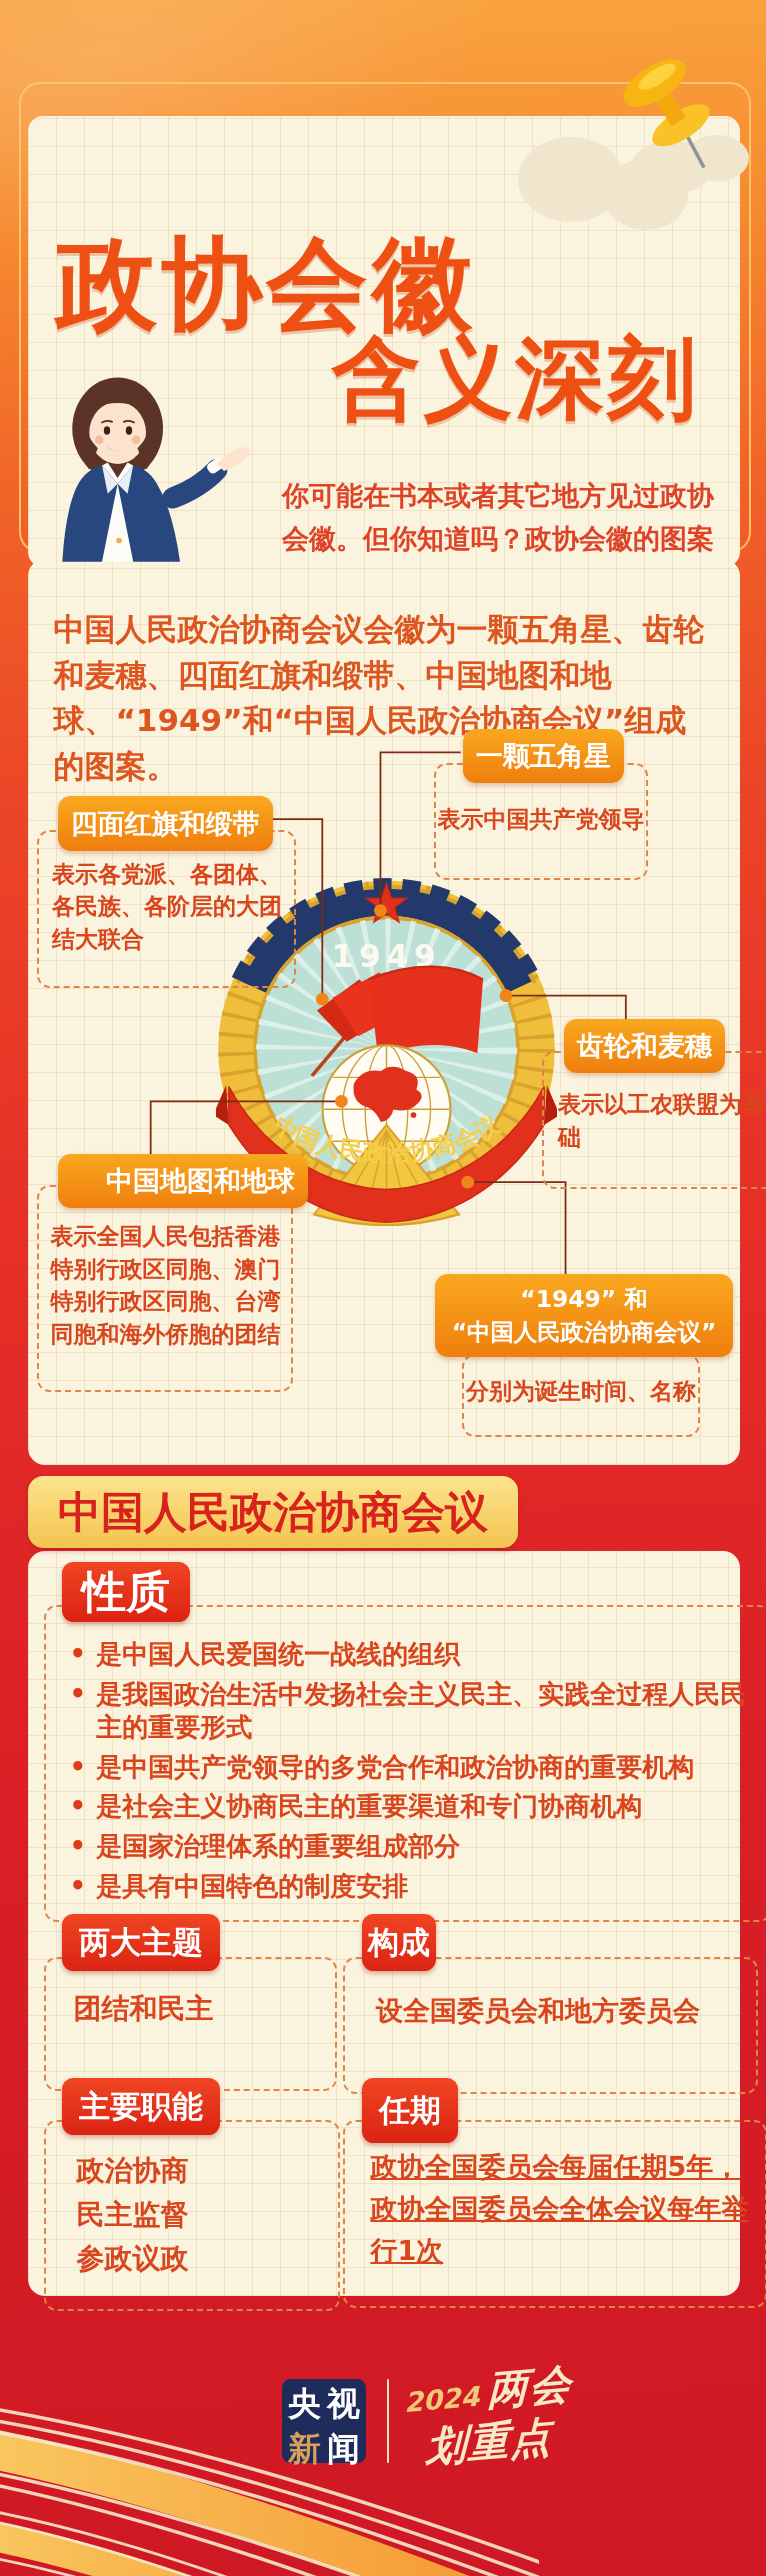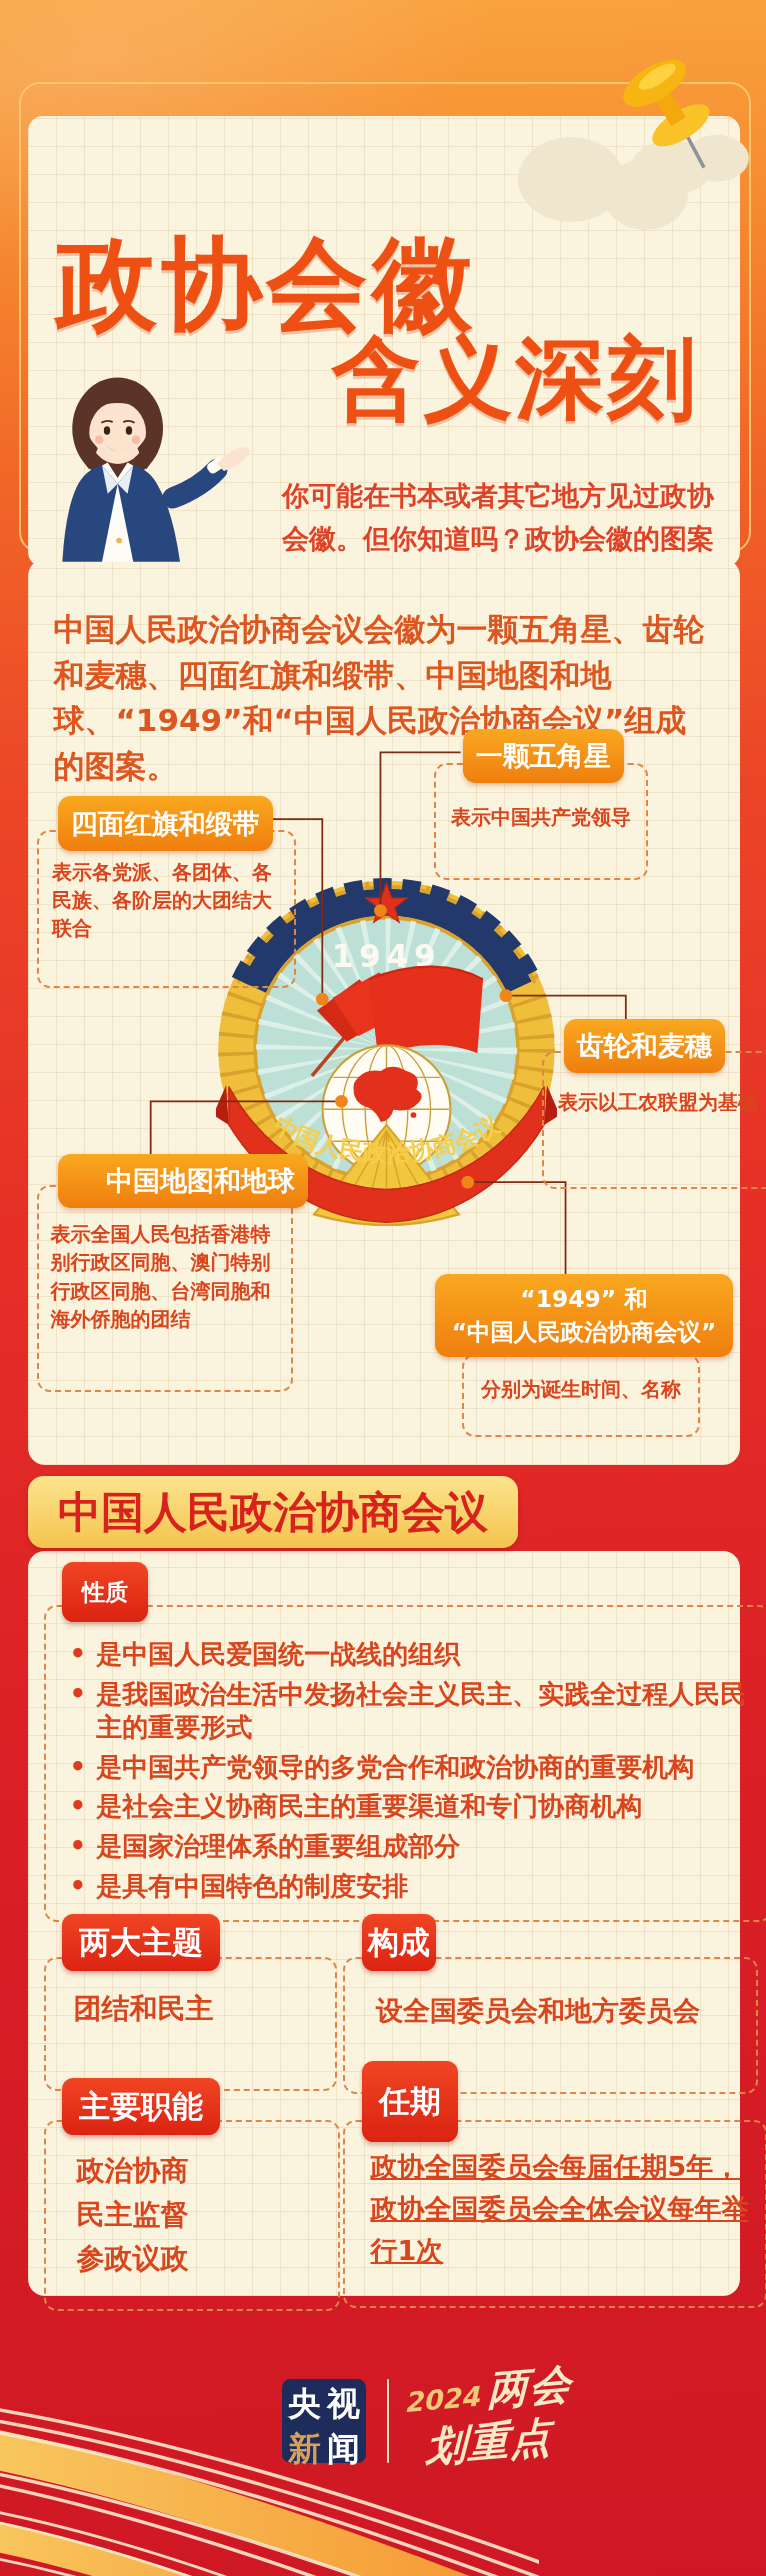--- a/index.html
+++ b/index.html
@@ -24,45 +24,45 @@
        font-weight:700;color:#DF4327;}
   .card2{position:absolute;left:28px;top:559px;width:712px;height:906px;border-radius:17px;}
   .overview{position:absolute;left:25.5px;top:17px;width:663px;font-size:31px;line-height:1.47;
        font-weight:700;color:#DD5620;}
   .connectors{position:absolute;left:0;top:0;width:712px;height:906px;z-index:3;pointer-events:none;}
   .emblem{position:absolute;left:188px;top:316px;width:341px;height:355px;z-index:2;}
   .obadge{position:absolute;z-index:4;background:linear-gradient(180deg,#F9A81F,#EF7E0E);
        color:#FFFFFF;font-weight:700;font-size:27px;line-height:54px;height:54px;padding:0 12.8px;
        border-radius:12.8px;white-space:nowrap;box-shadow:0 2.1px 4.3px rgba(160,60,0,.25);}
   .dash-box{position:absolute;z-index:3;border:2.1px dashed #E08548;border-radius:12.8px;
-       color:#D9451C;font-weight:700;font-size:20px;line-height:1.42;}
+       color:#D9451C;font-weight:700;font-size:23px;line-height:1.42;}
   .cb-star{left:406px;top:204px;width:210px;height:75px;padding-top:38px;text-align:center;}
   .cb-flags{left:9.2px;top:271px;width:236px;height:128px;padding:25.5px 5.7px 0 12.8px;}
   .cb-gear{left:514px;top:492px;width:213px;height:99px;padding:35px 7px 0 14px;}
   .cb-map{left:9.2px;top:626px;width:236px;height:170px;padding:33px 4.3px 0 11.4px;}
   .cb-year{left:434px;top:795px;width:234px;height:60px;padding-top:18.5px;text-align:center;}
   .b-star{left:435px;top:170px;}
   .b-flags{left:30px;top:237px;line-height:55px;height:55px;}
   .b-gear{left:536px;top:460px;}
   .b-map{left:30px;top:595px;padding-left:48px;}
   .b-year{left:407px;top:715px;width:298px;height:74px;line-height:1.45;font-size:23.4px;
        padding:8.5px 0 0 0;text-align:center;white-space:pre-line;}
   .section-badge{position:absolute;left:28px;top:1476px;height:72px;line-height:72px;
        padding:0 30px;border-radius:15.6px;background:linear-gradient(180deg,#FCE48E,#F4C44F);
        color:#D7231B;font-size:43px;font-weight:900;white-space:nowrap;
        box-shadow:0 2.8px 5.7px rgba(140,20,10,.3);z-index:2;}
   .card3{position:absolute;left:28px;top:1551px;width:712px;height:745px;border-radius:17px;}
   .rbadge{position:absolute;z-index:4;background:linear-gradient(180deg,#F04523,#DB2312);
        color:#FFFFFF;font-weight:900;border-radius:11.4px;white-space:nowrap;
        box-shadow:0 2.1px 4.3px rgba(140,20,10,.3);}
-  .b-xz{left:34px;top:11.4px;font-size:23px;height:60px;line-height:60px;padding:0 20px;}
+  .b-xz{left:34px;top:11.4px;font-size:44px;height:60px;line-height:60px;padding:0 20px;}
   .b-ld{left:34px;top:363px;font-size:31px;height:57px;line-height:57px;padding:0 17px;}
   .b-gc{left:334px;top:363px;font-size:31px;height:57px;line-height:57px;padding:0 6px;}
   .b-zy{left:34px;top:527px;font-size:31px;height:57px;line-height:57px;padding:0 17px;}
-  .b-rq{left:334px;top:510px;font-size:31px;height:57px;line-height:57px;padding:12px 17px;}
+  .b-rq{left:334px;top:527px;font-size:31px;height:57px;line-height:57px;padding:4px 17px;}
   .dash-box3{position:absolute;z-index:3;border:2.1px dashed #E08548;border-radius:12.8px;color:#D9451C;font-weight:700;}
   .bx-xz{left:15.6px;top:54px;width:680px;height:282px;padding:31px 20px 0 24px;}
   .bx-ld{left:15.6px;top:406px;width:261px;height:99px;padding:31px 0 0 28px;font-size:28px;}
   .bx-gc{left:315px;top:406px;width:380px;height:99px;padding:34px 0 0 31px;font-size:27px;}
   .bx-zy{left:15.6px;top:569px;width:261px;height:160px;padding:27px 0 0 31px;font-size:28px;line-height:1.58;white-space:pre-line;}
   .bx-rq{left:315px;top:569px;width:380px;height:160px;padding:24px 14px 0 25.5px;font-size:27px;line-height:1.55;text-decoration:underline;}
   .bullet{display:flex;font-size:26px;line-height:1.28;margin-bottom:6.4px;color:#D9451C;}
   .bullet::before{content:"•";color:#E03A1A;font-size:26px;margin-right:10px;flex:0 0 auto;}
   .woman{position:absolute;left:34px;top:363px;width:241px;height:199px;z-index:6;}
   .pushpin{position:absolute;left:588px;top:41px;width:163px;height:153px;z-index:6;}

